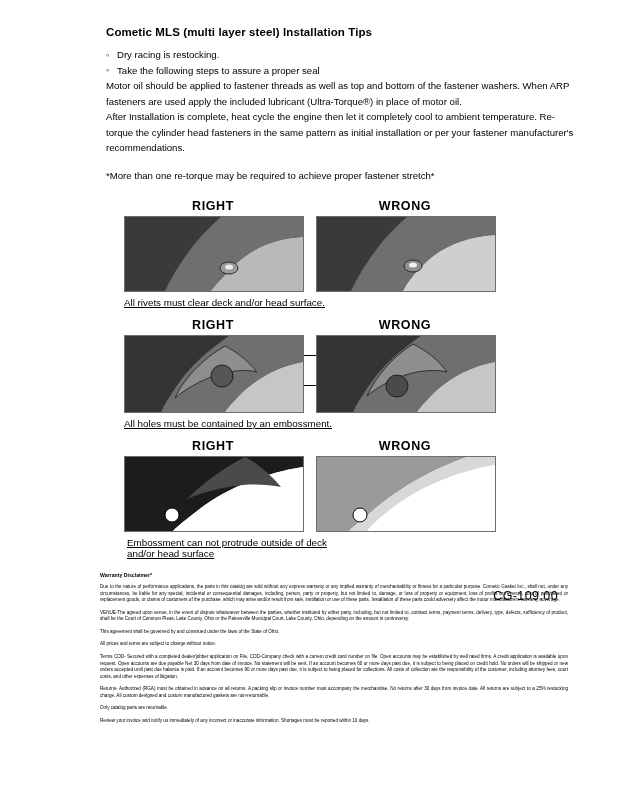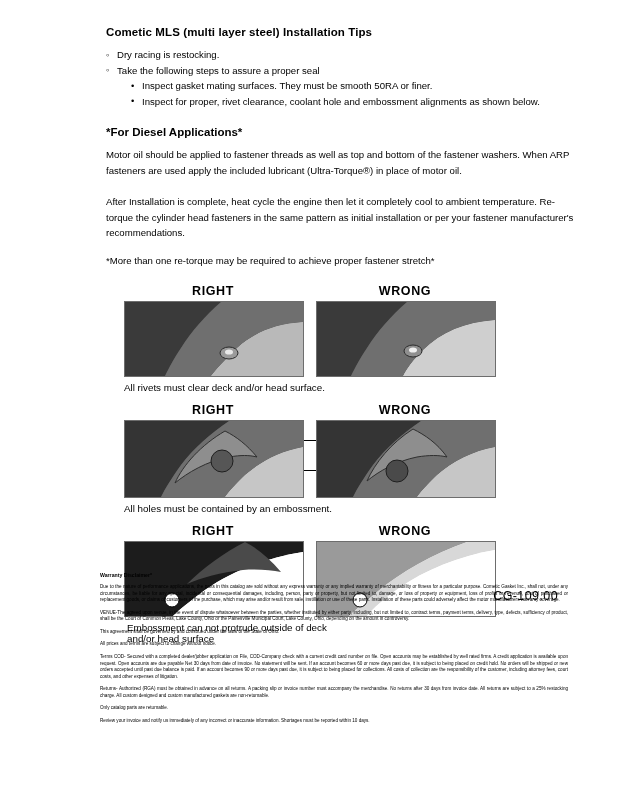--- a/index.html
+++ b/index.html
@@ -67,21 +67,21 @@
     font-weight: bold;
     margin: 17px 0 9px 62px;
   }
   .para {
     margin: 0 0 0 62px;
     font-size: 9.6px;
     line-height: 1.62;
     max-width: 470px;
   }
   .para + .para {
-    margin-top: 16px;
+    margin-top: 0;
   }
   .note {
     margin: 14px 0 0 62px;
     font-size: 9.6px;
   }
 
   
   .fig-block {
     margin: 0 0 0 0;
     position: relative;
@@ -107,20 +107,21 @@
     border: 1px solid #6d6d6d;
     background: #ffffff;
     overflow: hidden;
     position: relative;
   }
   .fig-box.tall { height: 76px; }
   .fig-caption {
     font-size: 9.8px;
     margin: 5px 0 0 0;
     text-align: left;
+    text-decoration: underline;
   }
   .caption-wrap {
     width: 370px;
     margin: 0 auto;
   }
   .caption-wrap.indent { padding-left: 6px; }
 
   
   .callouts {
     position: absolute;
@@ -169,28 +170,23 @@
 <body>
 
 <div class="page">
 
   <h1 class="title">Cometic MLS (multi layer steel) Installation Tips</h1>
 
   <ul class="bullets">
     <li>Dry racing is restocking.</li>
     <li>
       <span>Take the following steps to assure a proper seal</span>
-      <ul class="subbullets">
-        <li>Inspect gasket mating surfaces.  They must be smooth 50RA or finer.</li>
-        <li>Inspect for proper, rivet clearance, coolant hole and embossment alignments as shown below.</li>
-      </ul>
     </li>
   </ul>
 
-  <h2 class="section-title">*For Diesel Applications*</h2>
   <p class="para">Motor oil should be applied to fastener threads as well as top and bottom of the fastener washers. When ARP fasteners are used apply the included lubricant (Ultra-Torque®) in place of motor oil.</p>
   <p class="para">After Installation is complete, heat cycle the engine then let it completely cool to ambient temperature. Re-torque the cylinder head fasteners in the same pattern as initial installation or per your fastener manufacturer's recommendations.</p>
   <p class="note">*More than one re-torque may be required to achieve proper fastener stretch*</p>
 
   <div class="fig-block" style="margin-top:18px;">
     <div class="fig-row">
       <div class="fig-col">
         <div class="fig-label">RIGHT</div>
         <div class="fig-box">
           <svg width="178" height="74" viewBox="0 0 178 74">

